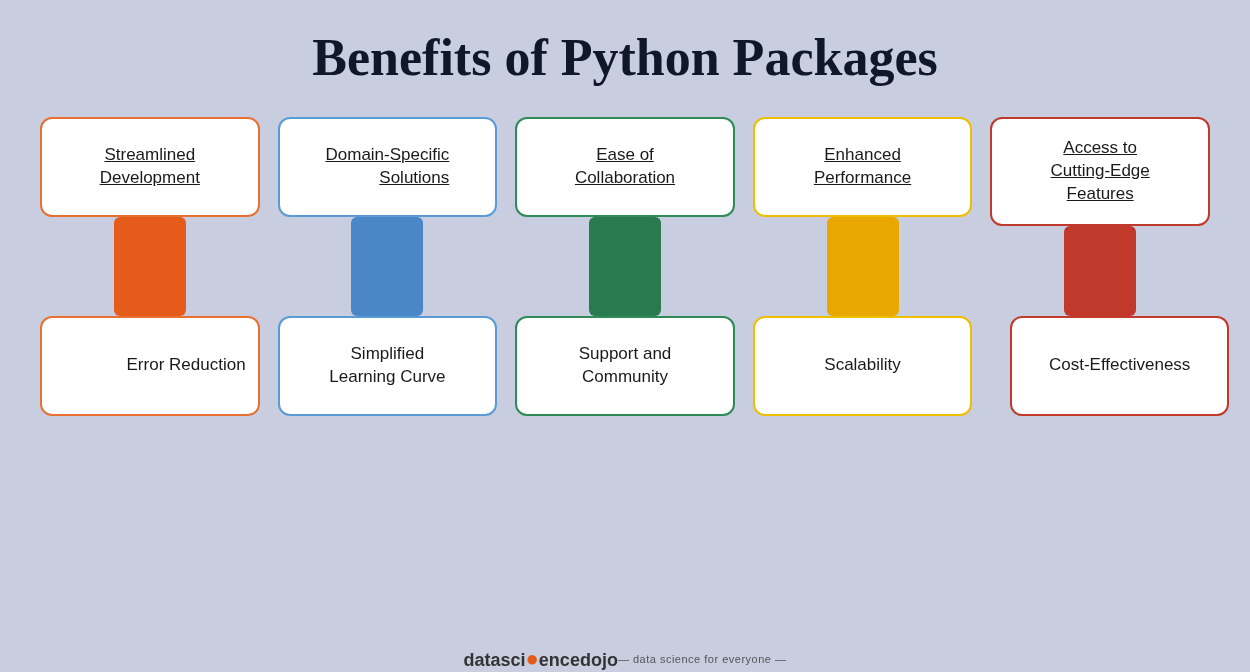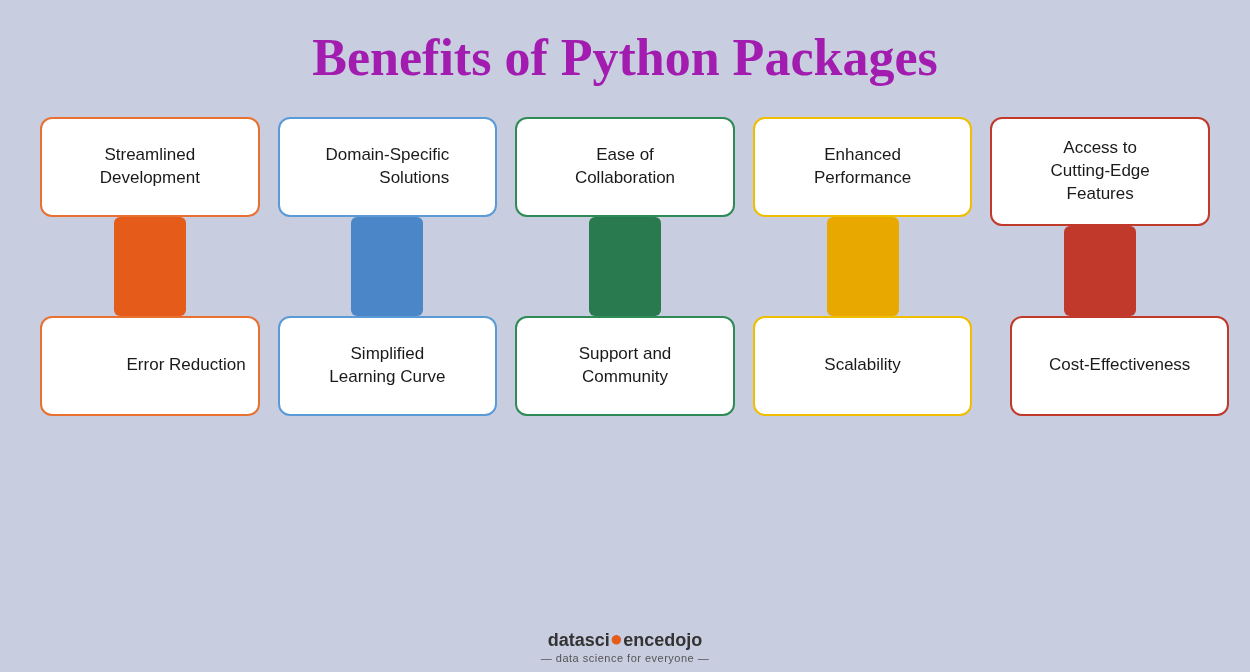--- a/index.html
+++ b/index.html
@@ -11,21 +11,21 @@
       font-family: 'Segoe UI', Arial, sans-serif;
       overflow: hidden;
       display: flex;
       flex-direction: column;
       align-items: center;
     }
 
     .page-title {
       font-size: 52px;
       font-weight: 700;
-      color: #a21caf;
+      color: #0f172a;
       text-align: center;
       margin-top: 28px;
       margin-bottom: 30px;
       font-family: Georgia, 'Times New Roman', serif;
     }
 
     .columns-container {
       display: flex;
       flex-direction: row;
       gap: 18px;
@@ -51,20 +51,21 @@
       padding: 18px 12px;
       font-size: 17px;
       font-weight: 500;
       color: #1a1a1a;
       line-height: 1.35;
       min-height: 100px;
     }
 
     .card.top-card {
       border: 2px solid #6d28d9;
+      text-decoration: underline;
     }
 
     .col-1 .card.top-card { border-color: #e87030; }
     .col-2 .card.top-card { border-color: #5b9bd5; text-align: right; }
     .col-3 .card.top-card { border-color: #f0be00; }
     .col-4 .card.top-card { border-color: #2e8b57; }
     .col-5 .card.top-card { border-color: #c0392b; text-align: center; }
 
     .col-1 .card.bottom-card { border-color: #e87030; justify-content: flex-end; }
     .col-2 .card.bottom-card { border-color: #5b9bd5; }
@@ -84,23 +85,22 @@
     }
 
     .col-1 .connector { background-color: #e55b1a; }
     .col-2 .connector { background-color: #4a86c8; }
     .col-3 .connector { background-color: #e8a800; }
     .col-4 .connector { background-color: #2a7a50; }
     .col-5 .connector { background-color: #c0392b; }
 
     .footer {
       margin-top: auto;
-      padding-bottom: 8px;
+      padding-bottom: 0;
       display: flex;
-      flex-direction: column;
       align-items: center;
     }
 
     .footer-logo {
       font-size: 18px;
       font-weight: 600;
       color: #333;
     }
 
     .footer-logo .data { color: #333; font-weight: 700; }

